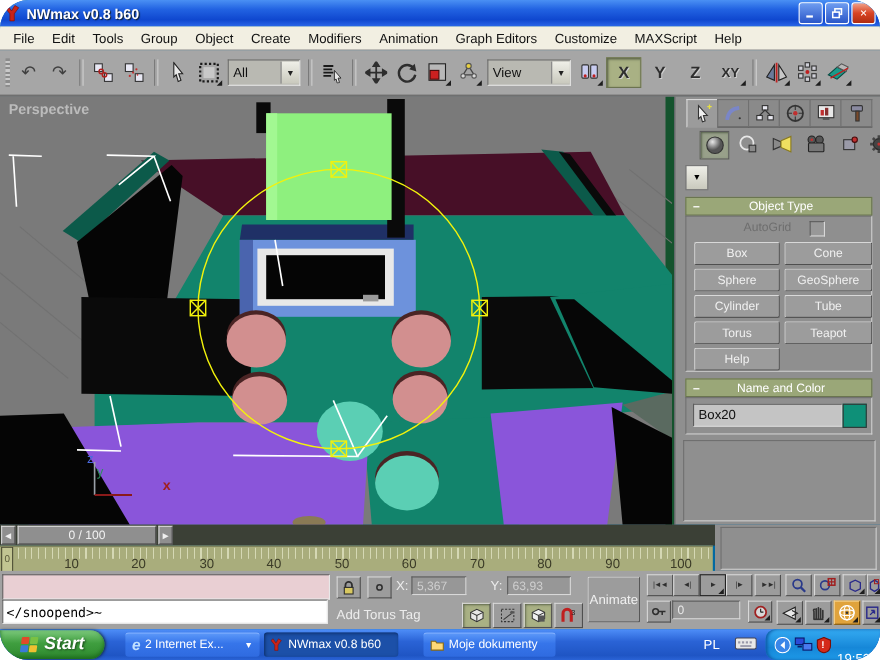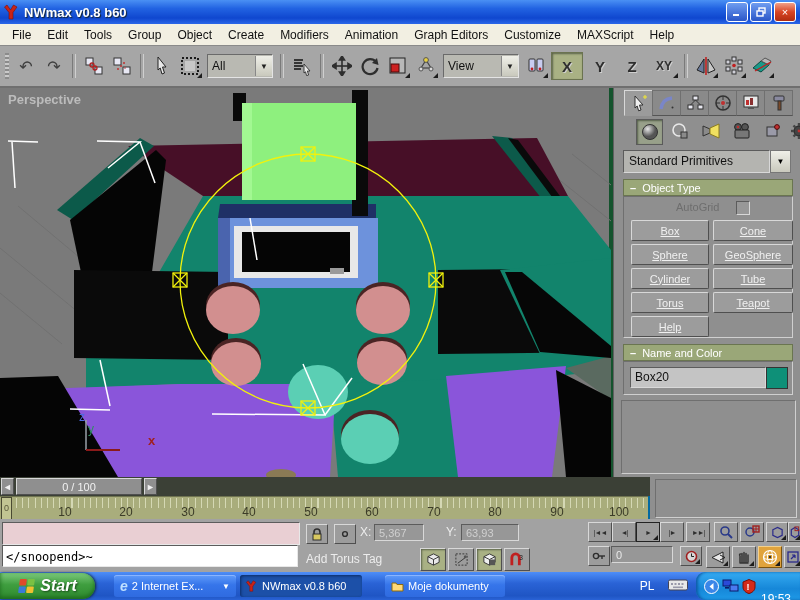--- a/index.html
+++ b/index.html
@@ -1,17 +1,17 @@
 <!DOCTYPE html>
 <html><head>
 <meta charset="utf-8">
 <style>
   html,body{margin:0;padding:0;}
   #app{position:relative;width:800px;height:600px;overflow:hidden;background:#0369a1;
-       font-family:"Liberation Sans",sans-serif;font-size:11px;-webkit-font-smoothing:none;}
+       font-family:"Liberation Sans",sans-serif;font-size:11px;border-radius:26px;-webkit-font-smoothing:none;}
   
   #titlebar{position:absolute;left:0;top:0;width:800px;height:24px;
     background:linear-gradient(180deg,#4a90f4,#2263e2 35%,#0f47cf 75%,#2a66e8);
     display:flex;align-items:center;padding:0 4px;box-sizing:border-box;}
   #titlebar .ttl{color:#fff;font-weight:bold;font-size:13px;text-shadow:1px 1px 1px #123;margin-left:4px;flex:1;}
   .winbtn{width:20px;height:18px;margin-left:2px;border-radius:3px;border:1px solid #fff;
     display:flex;align-items:center;justify-content:center;color:#fff;font-size:11px;line-height:1;
     background:linear-gradient(180deg,#6f9df0,#2a56c8);}
   .winbtn.close{background:linear-gradient(180deg,#f0a088,#d84424 50%,#b02c10);}
   
@@ -29,37 +29,37 @@
     border-left:5px solid transparent;border-bottom:5px solid #1d1d1d;}
   .tsep{width:2px;height:24px;margin:0 4px;border-left:1px solid #7a7a7a;border-right:1px solid #cfcfcf;}
   .thandle{width:4px;height:26px;margin:0 3px;background:repeating-linear-gradient(180deg,#8b8b8b 0 2px,#c9c9c9 2px 4px);}
   .tdrop{height:22px;background:#b9b9b2;border:1px solid;border-color:#6a6a6a #e4e4e4 #e4e4e4 #6a6a6a;
     display:flex;align-items:center;margin:0 3px;}
   .tdrop .val{padding:0 4px;color:#111;font-size:12px;flex:1;}
   .tdrop .arr{width:16px;height:20px;background:linear-gradient(180deg,#efefe8,#c9c9bd);border-left:1px solid #888;
     display:flex;align-items:center;justify-content:center;font-size:8px;color:#222;}
   
   #viewport{position:absolute;left:0;top:88px;width:613px;height:389px;background:#7a7a7a;
-    border-right:4px solid #14532d;box-sizing:border-box;}
+    border-right:8px solid #14532d;box-sizing:border-box;}
   #vplabel{position:absolute;left:8px;top:4px;color:#bcbcbc;font-weight:bold;font-size:13px;z-index:5;}
   
   #cmdpanel{position:absolute;left:613px;top:88px;width:187px;height:389px;background:#8f8f8f;
     border-left:1px solid #5f5f5f;box-sizing:border-box;}
   .ptab{position:absolute;top:2px;width:27px;height:24px;background:#8a8a8a;border:1px solid #707070;
     border-bottom:1px solid #555;display:flex;align-items:center;justify-content:center;}
   .ptab.active{background:#9b9b9b;border-color:#d8d8d8 #4f4f4f #9b9b9b #d8d8d8;}
   .pcat{position:absolute;top:31px;width:25px;height:24px;display:flex;align-items:center;justify-content:center;}
   .pcat.active{background:#98a08a;border:1px solid #5a5a5a;box-shadow:inset 1px 1px 2px #55604a;}
   .rollhead{position:absolute;left:9px;width:170px;height:17px;background:#9aa778;border:1px solid #6a7550;
     color:#fff;font-size:11px;display:flex;align-items:center;box-sizing:border-box;}
   .rollhead .minus{margin:0 6px;font-weight:bold;}
-  .rollhead .rtitle{flex:1;text-align:left;margin-right:14px;}
+  .rollhead .rtitle{flex:1;text-align:center;margin-right:14px;}
   .rollbody{position:absolute;left:9px;width:170px;border:1px solid;border-color:#6f6f6f #cfcfcf #cfcfcf #6f6f6f;box-sizing:border-box;}
   .pbtn{position:absolute;height:21px;background:#9c9c9c;border:1px solid;border-color:#d8d8d8 #4f4f4f #4f4f4f #d8d8d8;
-    color:#f0f0f0;font-size:11px;font-family:"Liberation Sans",sans-serif;border-radius:2px;padding:0;text-decoration:underline;}
+    color:#f0f0f0;font-size:11px;font-family:"Liberation Sans",sans-serif;border-radius:2px;padding:0;}
   .sunken{background:#989898;border:1px solid;border-color:#5c5c5c #d8d8d8 #d8d8d8 #5c5c5c;}
   
   #timerow{position:absolute;left:0;top:477px;width:650px;height:19px;background:#3b4036;display:flex;align-items:center;}
   .tsarrow{width:11px;height:15px;margin:0 1px;background:#8f8f8f;border:1px solid;border-color:#d8d8d8 #4f4f4f #4f4f4f #d8d8d8;
     color:#efefef;font-size:9px;display:flex;align-items:center;justify-content:center;}
   #tslider{width:124px;height:15px;background:#8f8f8f;border:1px solid;border-color:#d8d8d8 #4f4f4f #4f4f4f #d8d8d8;
     color:#f2f2f2;font-size:11px;display:flex;align-items:center;justify-content:center;margin:0 1px;}
   #trackbar{position:absolute;left:0;top:496px;width:648px;height:23px;background:#a9ad7c;border-top:1px solid #6f7350;
     border-bottom:1px solid #55583c;overflow:hidden;}
   #trackbar .ticks{position:absolute;left:10px;top:1px;width:640px;height:10px;
@@ -486,21 +486,20 @@
             <line x1="3.5" y1="3.5" x2="5.5" y2="5.5"></line>
             <line x1="12.5" y1="12.5" x2="14.5" y2="14.5"></line>
             <line x1="3.5" y1="14.5" x2="5.5" y2="12.5"></line>
             <line x1="12.5" y1="5.5" x2="14.5" y2="3.5"></line>
           </g>
           <circle cx="9" cy="9" r="1.4" fill="#c03030"></circle>
         </svg>
     </span>
 
     <div style="position:absolute;left:9px;top:62px;width:168px;height:23px;display:flex">
-      <span class="sunken" style="flex:1;color:#111;font-size:12px;line-height:21px;padding-left:5px;background:#b4b4b0">Standard Primitives</span>
       <span style="width:19px;background:linear-gradient(180deg,#efefe8,#c9c9bd);border:1px solid #777;display:flex;align-items:center;justify-content:center;font-size:8px">▼</span>
     </div>
 
     <div class="rollhead" style="top:91px">
       <span class="minus">–</span>
       <span class="rtitle">Object Type</span>
     </div>
     <div class="rollbody" style="top:108px;height:142px"></div>
     <span style="position:absolute;left:62px;top:113px;color:#6e6e6e;font-size:11px">AutoGrid</span>
     <span class="sunken" style="position:absolute;left:122px;top:113px;width:12px;height:12px"></span>
@@ -591,20 +590,21 @@
           <rect x="8" y="8" width="6" height="6" fill="#555"></rect>
         </svg>
     </span>
     <span class="sbtn" style="left:504px;top:29px;width:24px;height:21px">
       <svg width="16" height="15" viewBox="0 0 17 16">
           <path d="M3 14 V6 a4 4 0 0 1 8 0 V14" fill="none" stroke="#c02020" stroke-width="3"></path>
           <text x="11" y="8" font-size="7" fill="#222" font-family="Liberation Sans,sans-serif">3</text>
         </svg>
     </span>
 
+    <button class="pbtn" style="position:absolute;left:534px;top:5px;width:48px;height:42px;font-size:12px">Animate</button>
 
     <span class="trbtn" style="left:588px">|◄◄</span>
     <span class="trbtn" style="left:612px">◄|</span>
     <span class="trbtn fly" style="left:636px;border-color:#222">►</span>
     <span class="trbtn" style="left:660px">|►</span>
     <span class="trbtn" style="left:686px">►►|</span>
     <span class="sbtn" style="left:714px;top:3px;width:22px;height:18px">
       <svg width="14" height="14" viewBox="0 0 14 14">
           <circle cx="6" cy="6" r="4" fill="none" stroke="#2a3a8a" stroke-width="1.6"></circle>
           <line x1="9" y1="9" x2="13" y2="13" stroke="#2a3a8a" stroke-width="2"></line>

